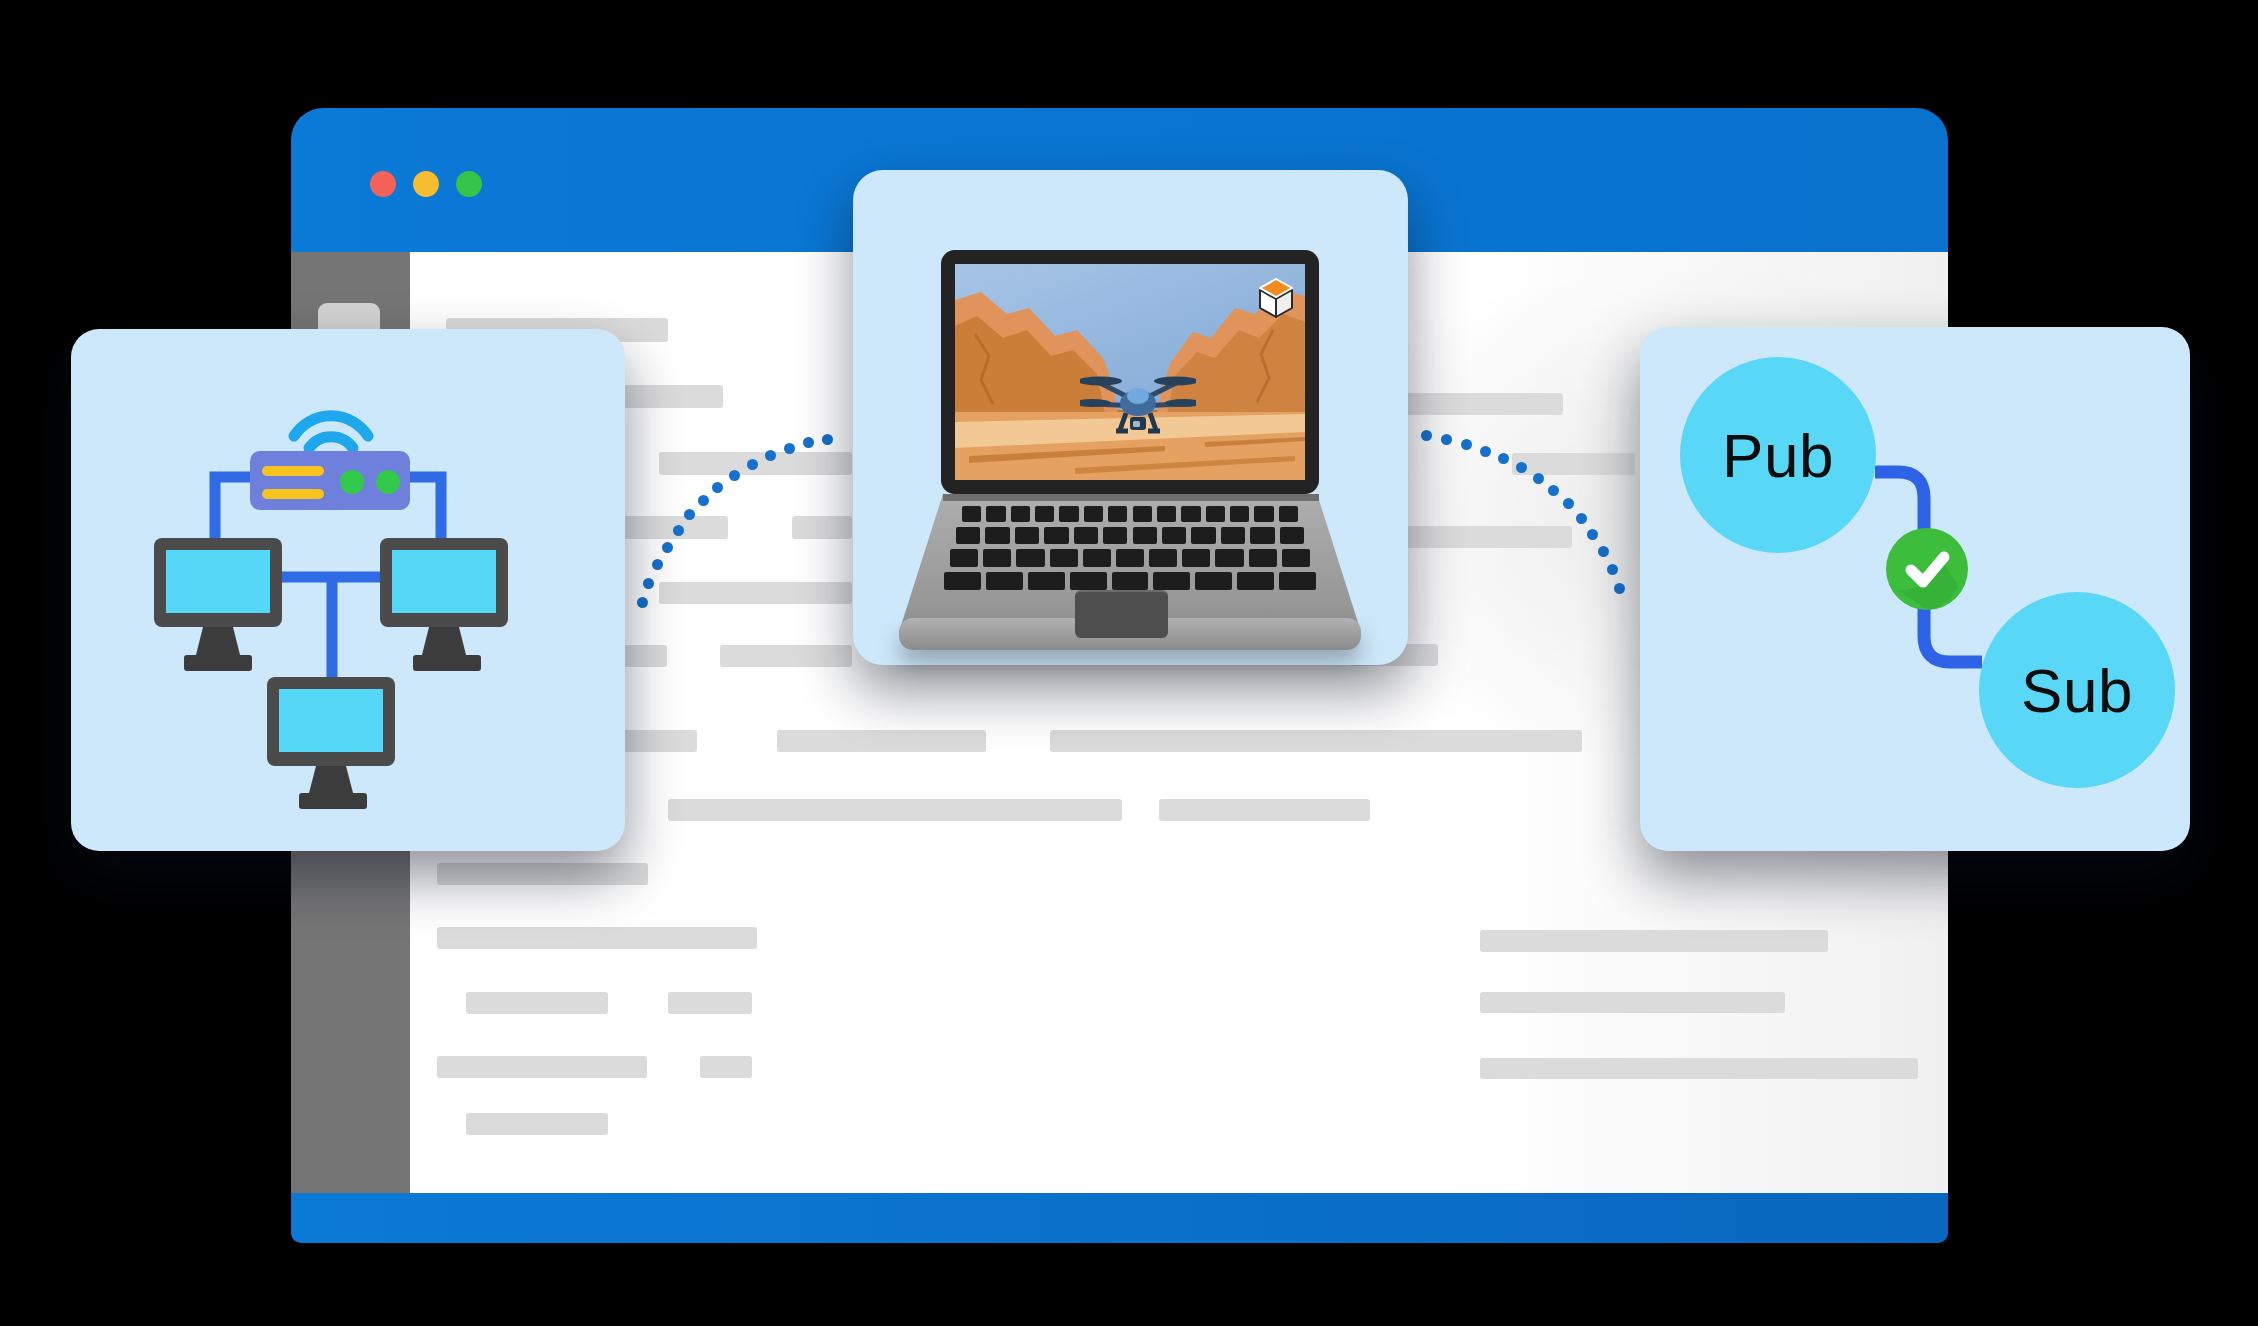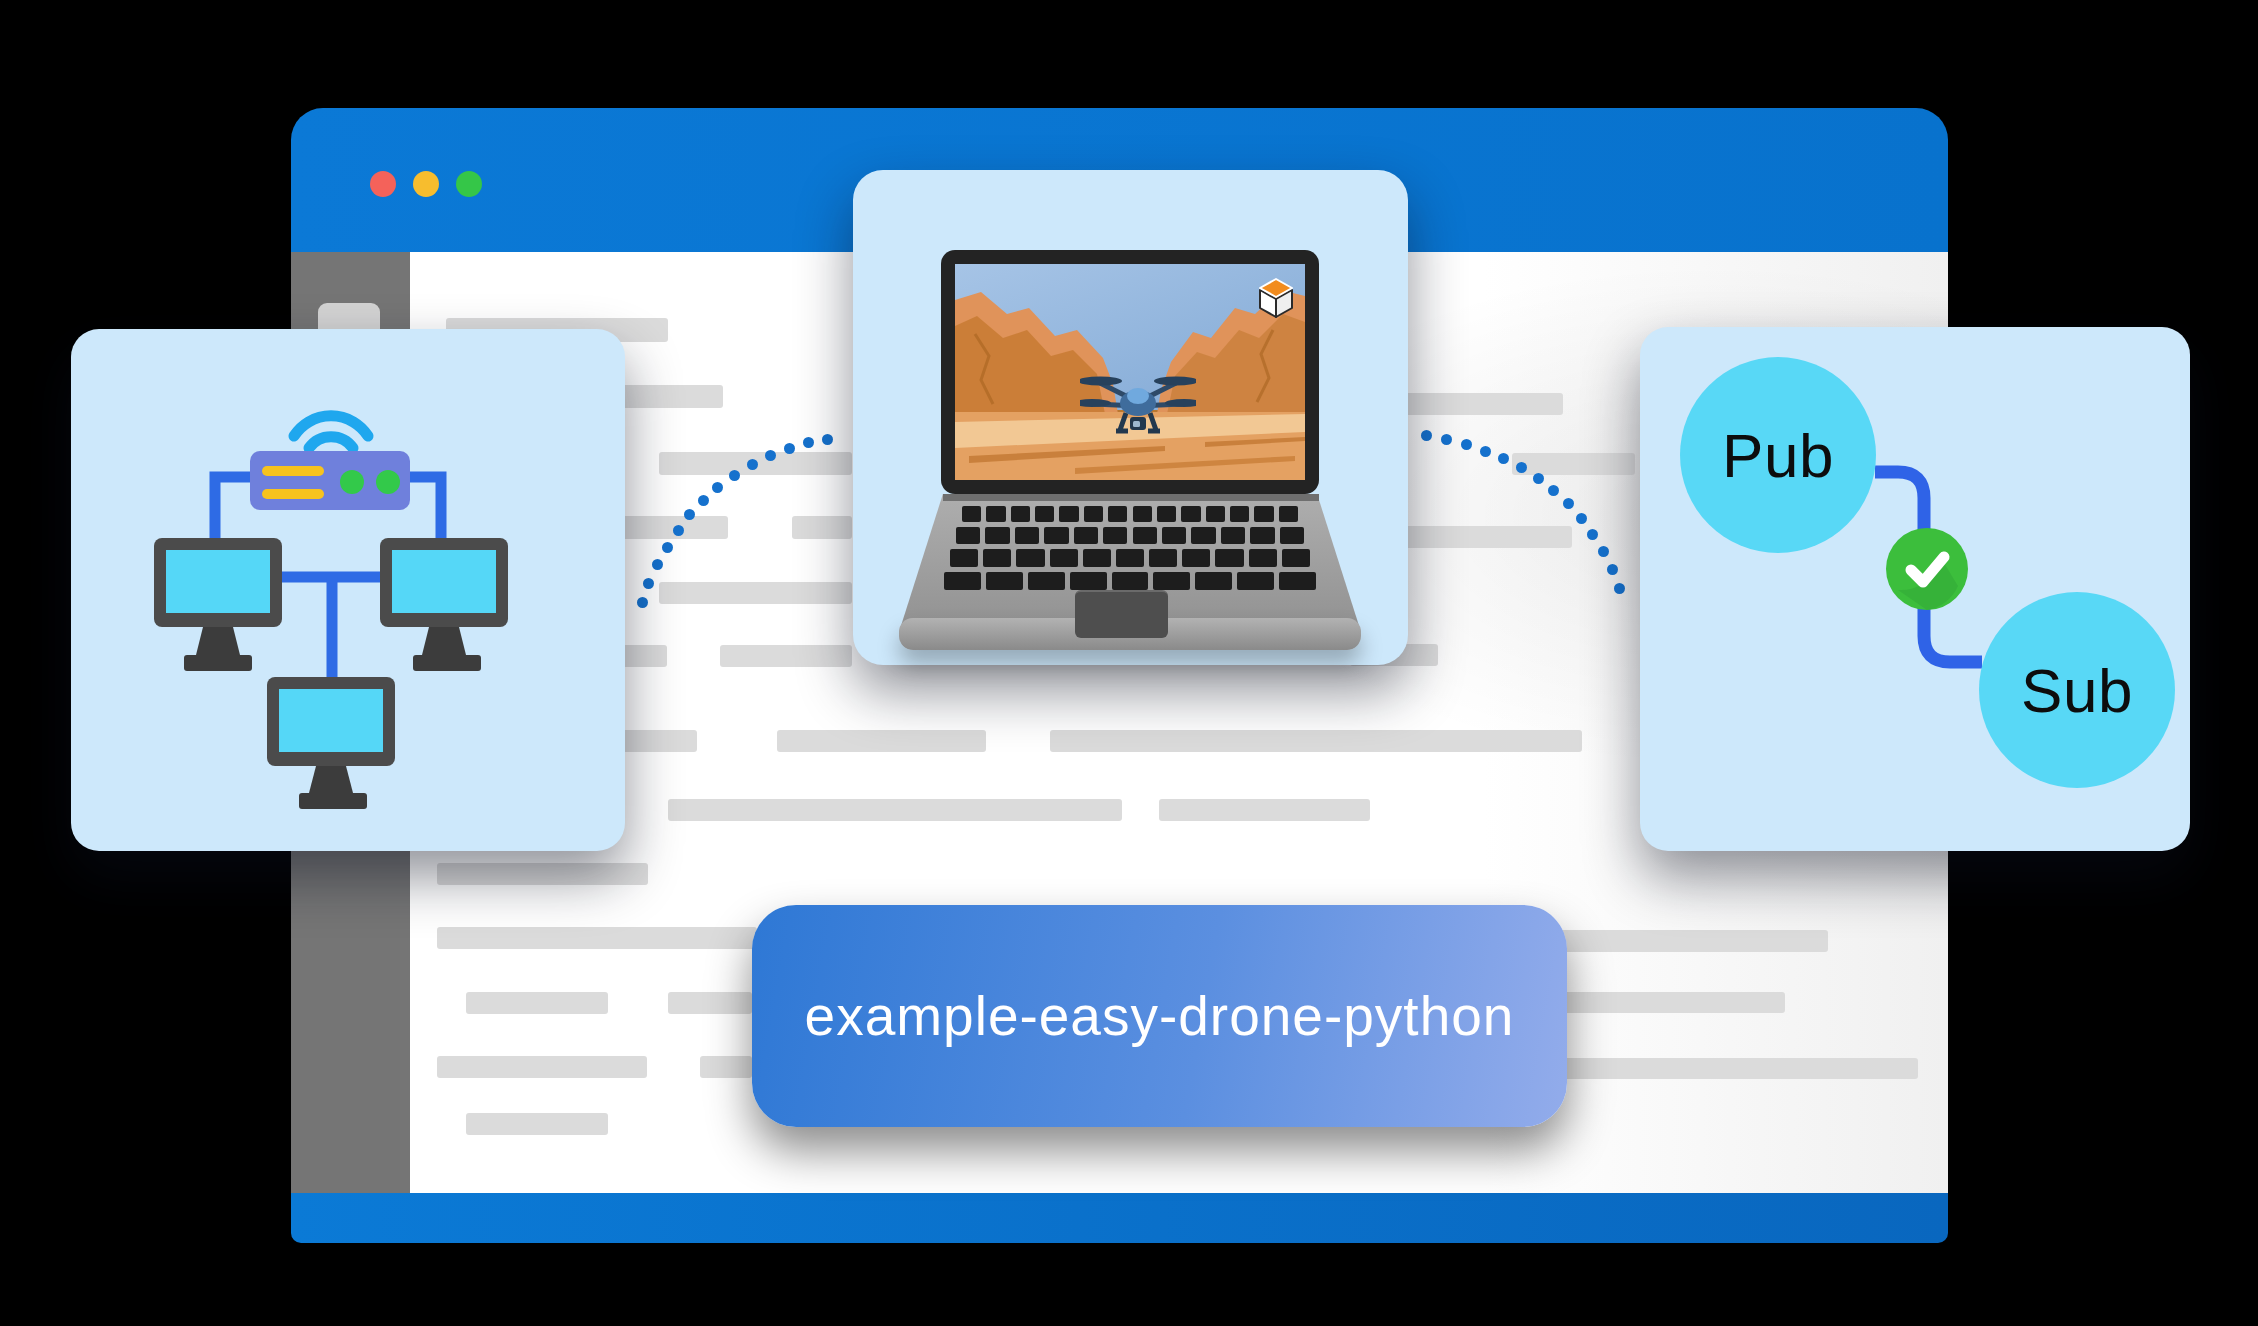--- a/index.html
+++ b/index.html
@@ -302,17 +302,14 @@
   </div>
   <div class="node" id="node-pub">
     <span>Pub</span>
   </div>
   <svg class="abs" style="left:1886px;top:528px;z-index:6;" width="82" height="82" viewBox="0 0 82 82">
     <circle cx="41" cy="41" r="41" fill="#3cbe3c"></circle>
     <path d="M55 30 A41 41 0 0 1 12 62 L41 82 A41 41 0 0 0 72 58 Z" fill="#2fa435" opacity=".45"></path>
     <path d="M25 42 L37 54 L58 29" fill="none" stroke="#ffffff" stroke-width="11" stroke-linecap="round" stroke-linejoin="round"></path>
   </svg>
 
-  <div class="cta">
-    <span>example-easy-drone-python</span>
-  </div>
 
 </div>
 
 </body></html>

